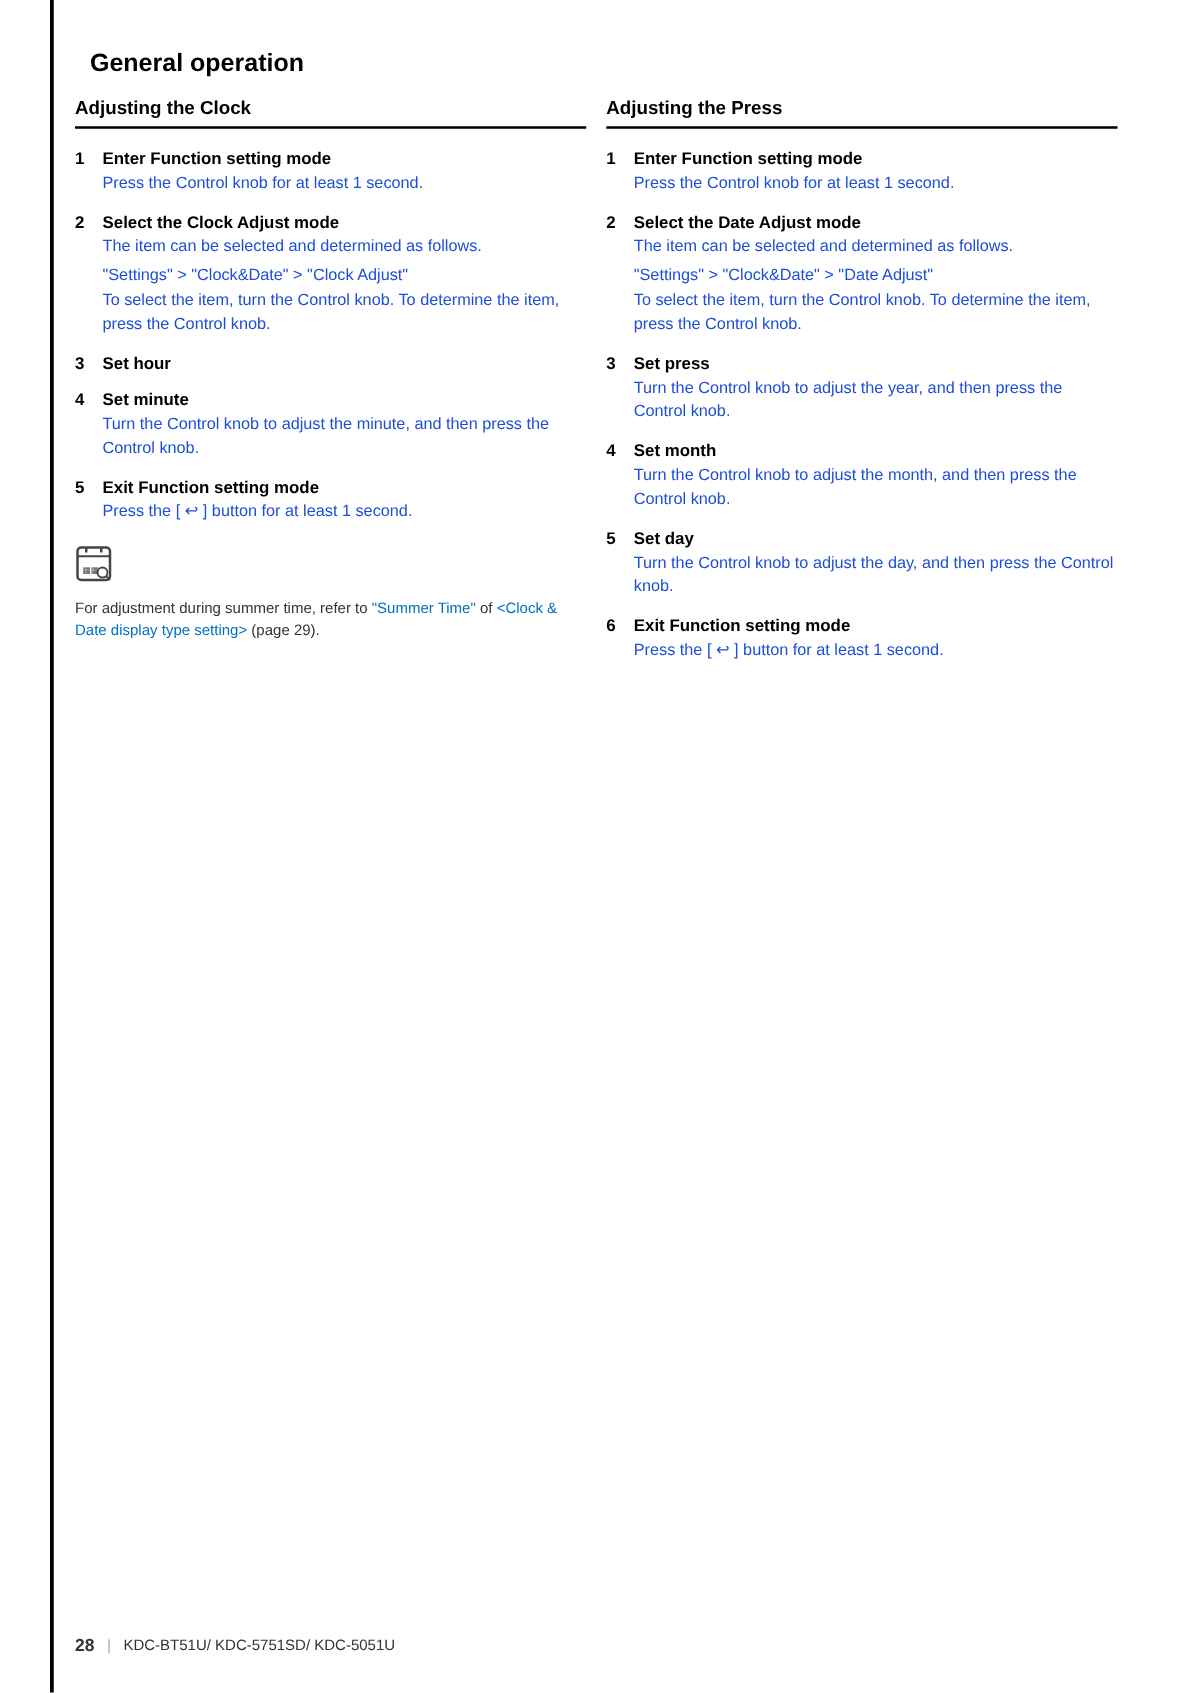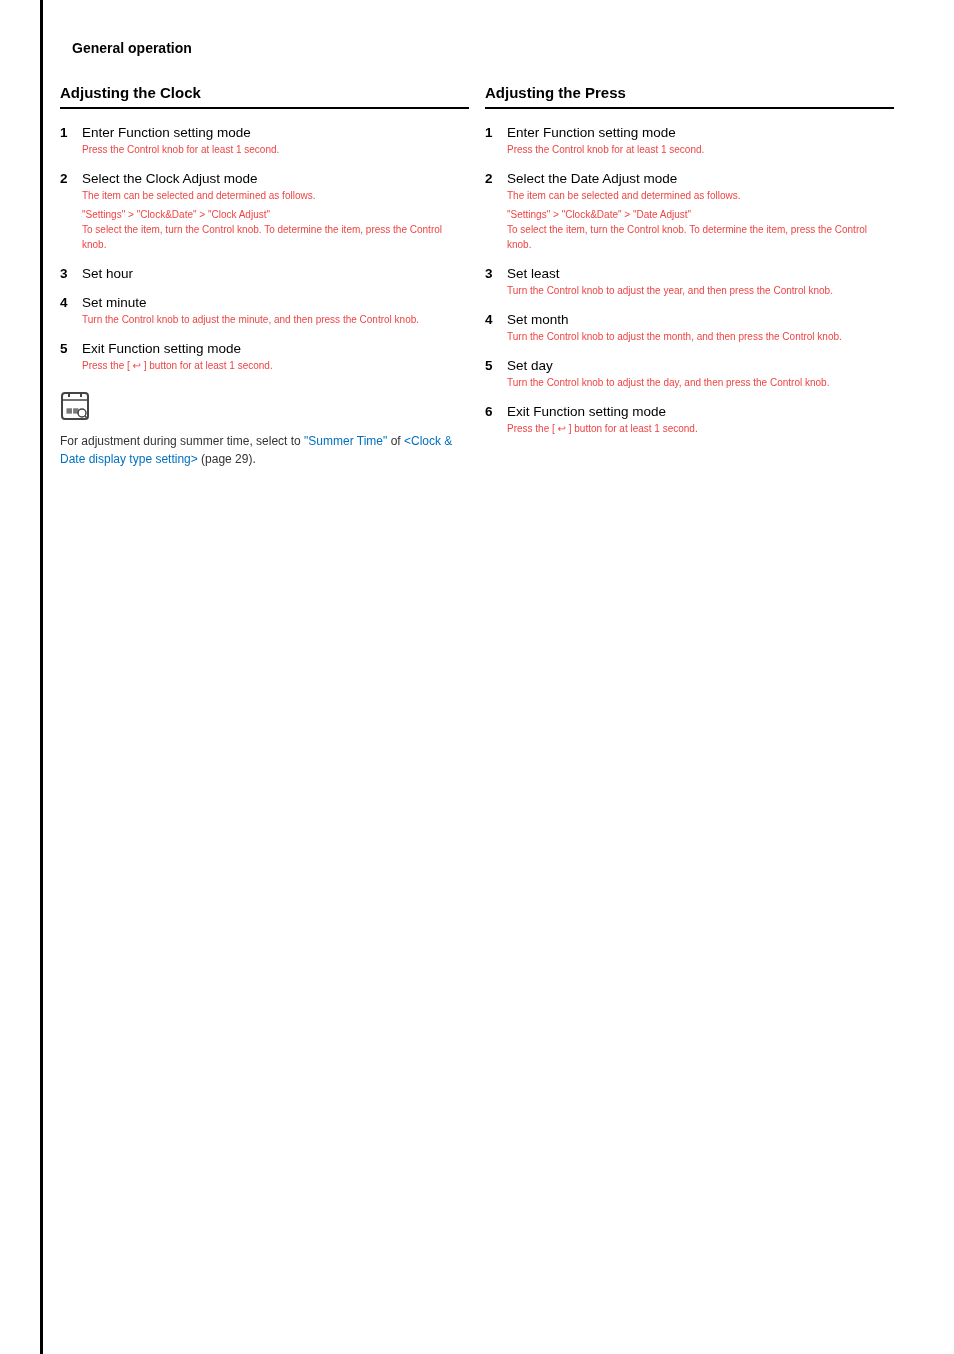--- a/index.html
+++ b/index.html
@@ -19,23 +19,23 @@
     }
     .left-border {
       position: absolute;
       left: 40px;
       top: 0;
       bottom: 0;
       width: 3px;
       background: #000;
     }
     .page-title {
-      font-size: 14px;
-      font-weight: bold;
-      margin-bottom: 28px;
+      font-size: 20px;
+      font-weight: bold;
+      margin-bottom: 15px;
       margin-left: 12px;
     }
     .two-col {
       display: flex;
       gap: 16px;
     }
     .col {
       flex: 1;
     }
     .section-title {
@@ -55,27 +55,27 @@
       margin-bottom: 2px;
     }
     .step-number {
       font-size: 13.5px;
       font-weight: bold;
       color: #000;
       min-width: 16px;
     }
     .step-title {
       font-size: 13.5px;
-      font-weight: normal;
+      font-weight: bold;
     }
     .step-body {
       margin-left: 22px;
-      font-size: 10px;
+      font-size: 13px;
       line-height: 1.5;
-      color: #ef4444;
+      color: #1d4ed8;
     }
     .step-body .path {
       margin-top: 4px;
     }
     .note-section {
       margin-top: 18px;
     }
     .note-icon {
       font-size: 22px;
       margin-bottom: 4px;
@@ -176,21 +176,21 @@
             <line x1="2" y1="9" x2="28" y2="9" stroke="#444" stroke-width="1.5"></line>
             <line x1="9" y1="2" x2="9" y2="6" stroke="#444" stroke-width="2"></line>
             <line x1="21" y1="2" x2="21" y2="6" stroke="#444" stroke-width="2"></line>
             <text x="6" y="22" font-size="7" fill="#444" font-family="Arial">▦▦</text>
 
             <circle cx="22" cy="22" r="4" fill="none" stroke="#444" stroke-width="1.5"></circle>
             <line x1="25" y1="25" x2="28" y2="28" stroke="#444" stroke-width="1.5"></line>
           </svg>
         </span>
         <div class="note-text">
-          <span>For adjustment during summer time, select to </span><span class="note-link">"Summer Time"</span><span> of </span><span class="note-link">&lt;Clock &amp; Date display type setting&gt;</span><span> (page 29).</span>
+          <span>For adjustment during summer time, refer to </span><span class="note-link">"Summer Time"</span><span> of </span><span class="note-link">&lt;Clock &amp; Date display type setting&gt;</span><span> (page 29).</span>
         </div>
       </div>
     </div>
 
     <div class="col">
       <div class="section-title">Adjusting the Press</div>
 
       <div class="step">
         <div class="step-header">
           <span class="step-number">1</span>
@@ -209,21 +209,21 @@
           <div class="path">
             <span>"Settings" &gt; "Clock&amp;Date" &gt; "Date Adjust"</span>
           </div>
           <div>To select the item, turn the Control knob. To determine the item, press the Control knob.</div>
         </div>
       </div>
 
       <div class="step">
         <div class="step-header">
           <span class="step-number">3</span>
-          <span class="step-title">Set least</span>
+          <span class="step-title">Set press</span>
         </div>
         <div class="step-body">Turn the Control knob to adjust the year, and then press the Control knob.</div>
       </div>
 
       <div class="step">
         <div class="step-header">
           <span class="step-number">4</span>
           <span class="step-title">Set month</span>
         </div>
         <div class="step-body">Turn the Control knob to adjust the month, and then press the Control knob.</div>
@@ -241,13 +241,18 @@
         <div class="step-header">
           <span class="step-number">6</span>
           <span class="step-title">Exit Function setting mode</span>
         </div>
         <div class="step-body">Press the [ ↩ ] button for at least 1 second.</div>
       </div>
     </div>
 
   </div>
 
+  <div class="footer">
+    <span class="footer-page">28</span>
+    <span class="footer-divider">|</span>
+    <span>KDC-BT51U/ KDC-5751SD/ KDC-5051U</span>
+  </div>
 </div>
 
 </body></html>

